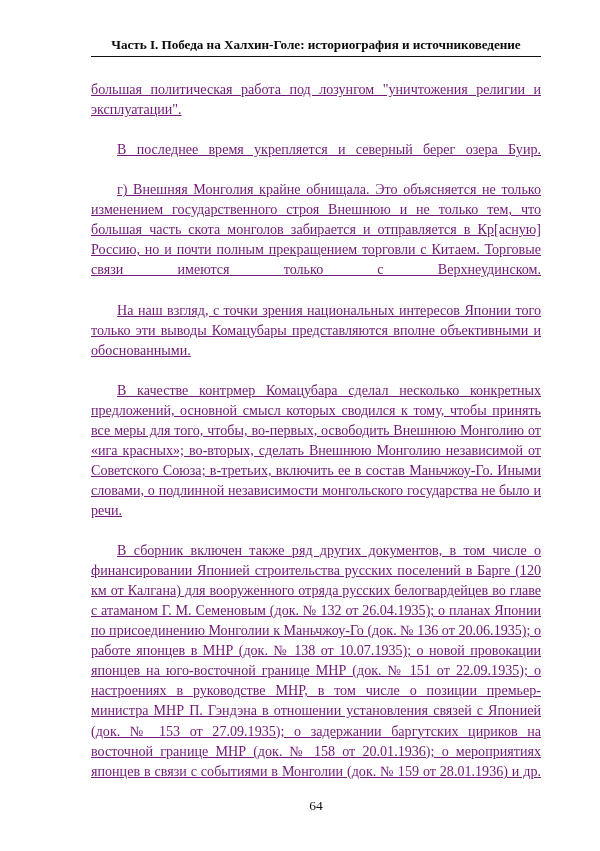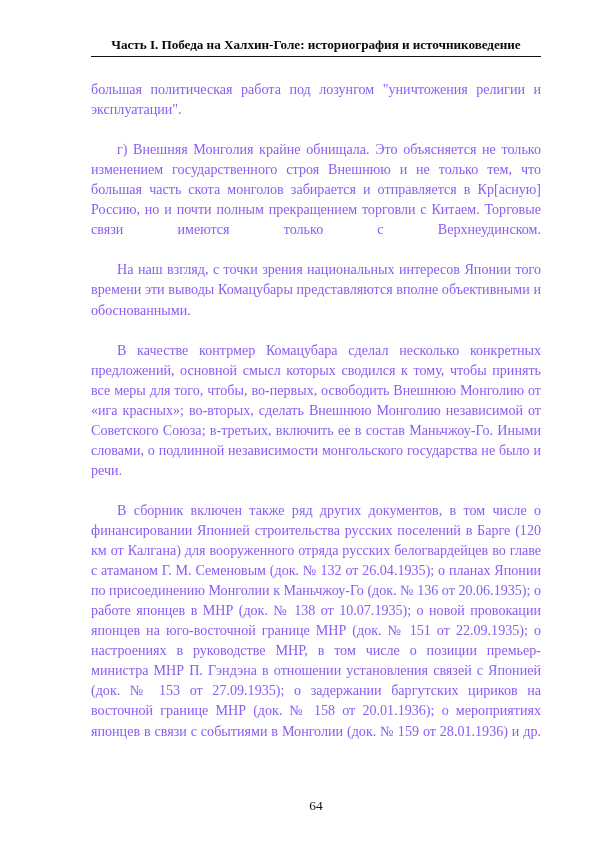--- a/index.html
+++ b/index.html
@@ -56,22 +56,23 @@
     top: 79px;
     width: 450px;
   }
   .body-text p {
     margin: 0;
     font-size: 14.1px;
     line-height: 20.05px;
     text-align: justify;
     text-justify: inter-word;
     text-indent: 26px;
-    color: #8b5cf6;
+    color: #701a75;
     hyphens: manual;
+    text-decoration: underline;
     -webkit-hyphens: manual;
   }
   .body-text p.no-indent {
     text-indent: 0;
   }
   
   .body-text p::after {
     content: "";
     display: inline-block;
     width: 100%;
@@ -94,21 +95,22 @@
 
 <div class="page">
 
   <div class="header-block">
     <div class="running-head">Часть I. Победа на Халхин-Голе: историография и источниковедение</div>
     <div class="header-rule"></div>
   </div>
 
   <div class="body-text">
       <p class="no-indent">большая политическая работа под лозунгом "уничтожения религии и эксплуатации".</p>
+      <p>В последнее время укрепляется и северный берег озера Буир.</p>
       <p>г) Внешняя Монголия крайне обнищала. Это объясняется не только изменением государственного строя Внешнюю и не только тем, что большая часть скота монголов забирается и отправляется в Кр[асную] Россию, но и почти полным прекращением торговли с Китаем. Торговые связи имеются только с Верхнеудинском.</p>
-      <p>На наш взгляд, с точки зрения национальных интересов Японии того времени эти выводы Комацубары представляются вполне объективными и обоснованными.</p>
+      <p>На наш взгляд, с точки зрения национальных интересов Японии того только эти выводы Комацубары представляются вполне объективными и обоснованными.</p>
       <p>В качестве контрмер Комацубара сделал несколько конкретных предложений, основной смысл которых сводился к тому, чтобы принять все меры для того, чтобы, во-первых, освободить Внешнюю Монголию от «ига красных»; во-вторых, сделать Внешнюю Монголию независимой от Советского Союза; в-третьих, включить ее в состав Маньчжоу-Го. Иными словами, о подлинной независимости монгольского государства не было и речи.</p>
       <p>В сборник включен также ряд других документов, в том числе о финансировании Японией строительства русских поселений в Барге (120 км от Калгана) для вооруженного отряда русских белогвардейцев во главе с атаманом Г. М. Семеновым (док. № 132 от 26.04.1935); о планах Японии по присоединению Монголии к Маньчжоу-Го (док. № 136 от 20.06.1935); о работе японцев в МНР (док. № 138 от 10.07.1935); о новой провокации японцев на юго-восточной границе МНР (док. № 151 от 22.09.1935); о настроениях в руководстве МНР, в том числе о позиции премьер-министра МНР П. Гэндэна в отношении установления связей с Японией (док. № 153 от 27.09.1935); о задержании баргутских цириков на восточной границе МНР (док. № 158 от 20.01.1936); о мероприятиях японцев в связи с событиями в Монголии (док. № 159 от 28.01.1936) и др.</p>
     </div>
 
   <div class="folio">64</div>
 
 </div>
 
 </body></html>

